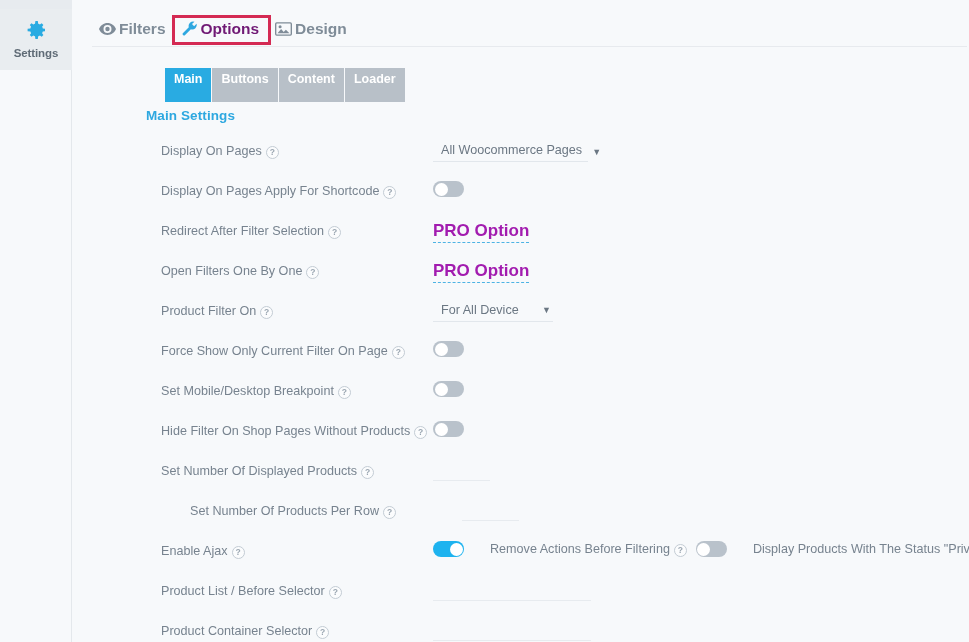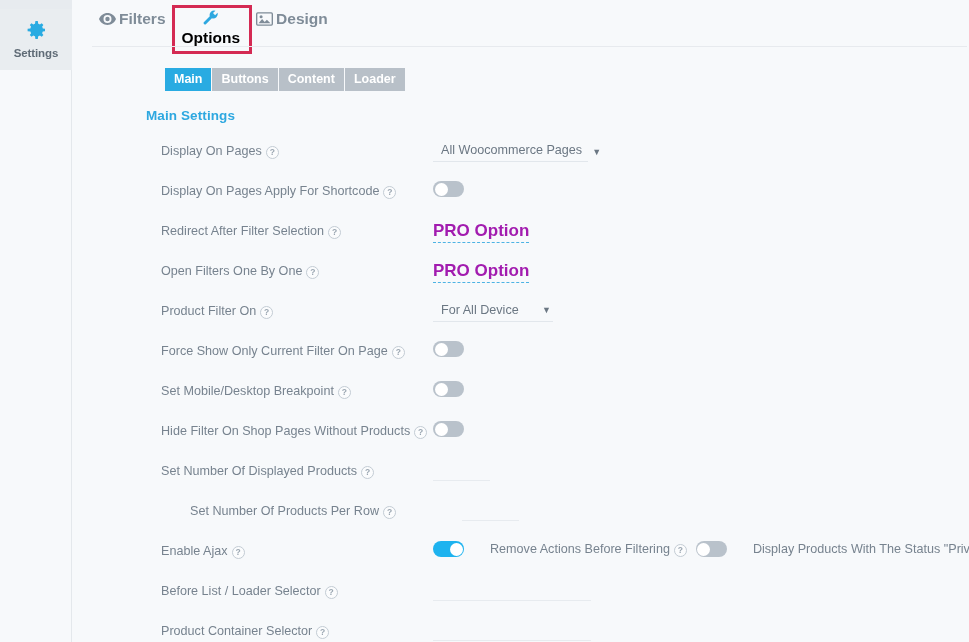--- a/index.html
+++ b/index.html
@@ -67,34 +67,34 @@
     background: #f7f9fb;
   }
 
   
   #toptabs {
     position: relative;
     height: 40px;
     padding-left: 20px;
     display: flex;
     align-items: flex-start;
-    padding-top: 8px;
+    padding-top: 18px;
   }
   .ttab {
     display: flex; align-items: center;
     gap: 3px;
     font-size: 15.5px;
     font-weight: bold;
     color: #7f8c98;
     padding: 2px 9px 4px 7px;
     cursor: pointer;
     position: relative;
     white-space: nowrap;
   }
-  .ttab.active { color: #000000; flex-direction: column; }
+  .ttab.active { color: #701a75; }
   .ttab.highlighted {
     outline: 3px solid #d42a53;
     outline-offset: 0px;
   }
   .ttab svg { display: block; }
 
   .tabs-rule {
     position: absolute;
     left: 20px; right: 2px;
     top: 46px;
@@ -106,21 +106,21 @@
   #subtabs {
     position: absolute;
     left: 93px; top: 68px;
     display: flex;
   }
   .stab {
     font-size: 12.5px;
     font-weight: bold;
     color: #ffffff;
     background: #b8c0c8;
-    padding: 4px 9px 5px 9px;
+    padding: 4px 9px 16px 9px;
     margin-right: 1px;
     cursor: pointer;
     line-height: 14px;
     white-space: nowrap;
   }
   .stab.active { background: #29abe2; }
 
   
   #section-title {
     position: absolute;
@@ -393,21 +393,21 @@
             <span>Remove Actions Before Filtering</span>
             <span class="qmark">?</span>
             <div class="toggle"></div>
           </div>
           <div class="inline-extra">
             <span>Display Products With The Status "Private"</span>
           </div>
         </div>
       </div>
       <div class="row">
-        <div class="row-label"><span>Before List / Loader Selector</span><span class="qmark">?</span></div>
+        <div class="row-label"><span>Product List / Before Selector</span><span class="qmark">?</span></div>
         <div class="row-control">
           <input type="text" class="uinput wide" style="">
         </div>
       </div>
       <div class="row">
         <div class="row-label"><span>Product Container Selector</span><span class="qmark">?</span></div>
         <div class="row-control">
           <input type="text" class="uinput wide" style="">
         </div>
       </div>

